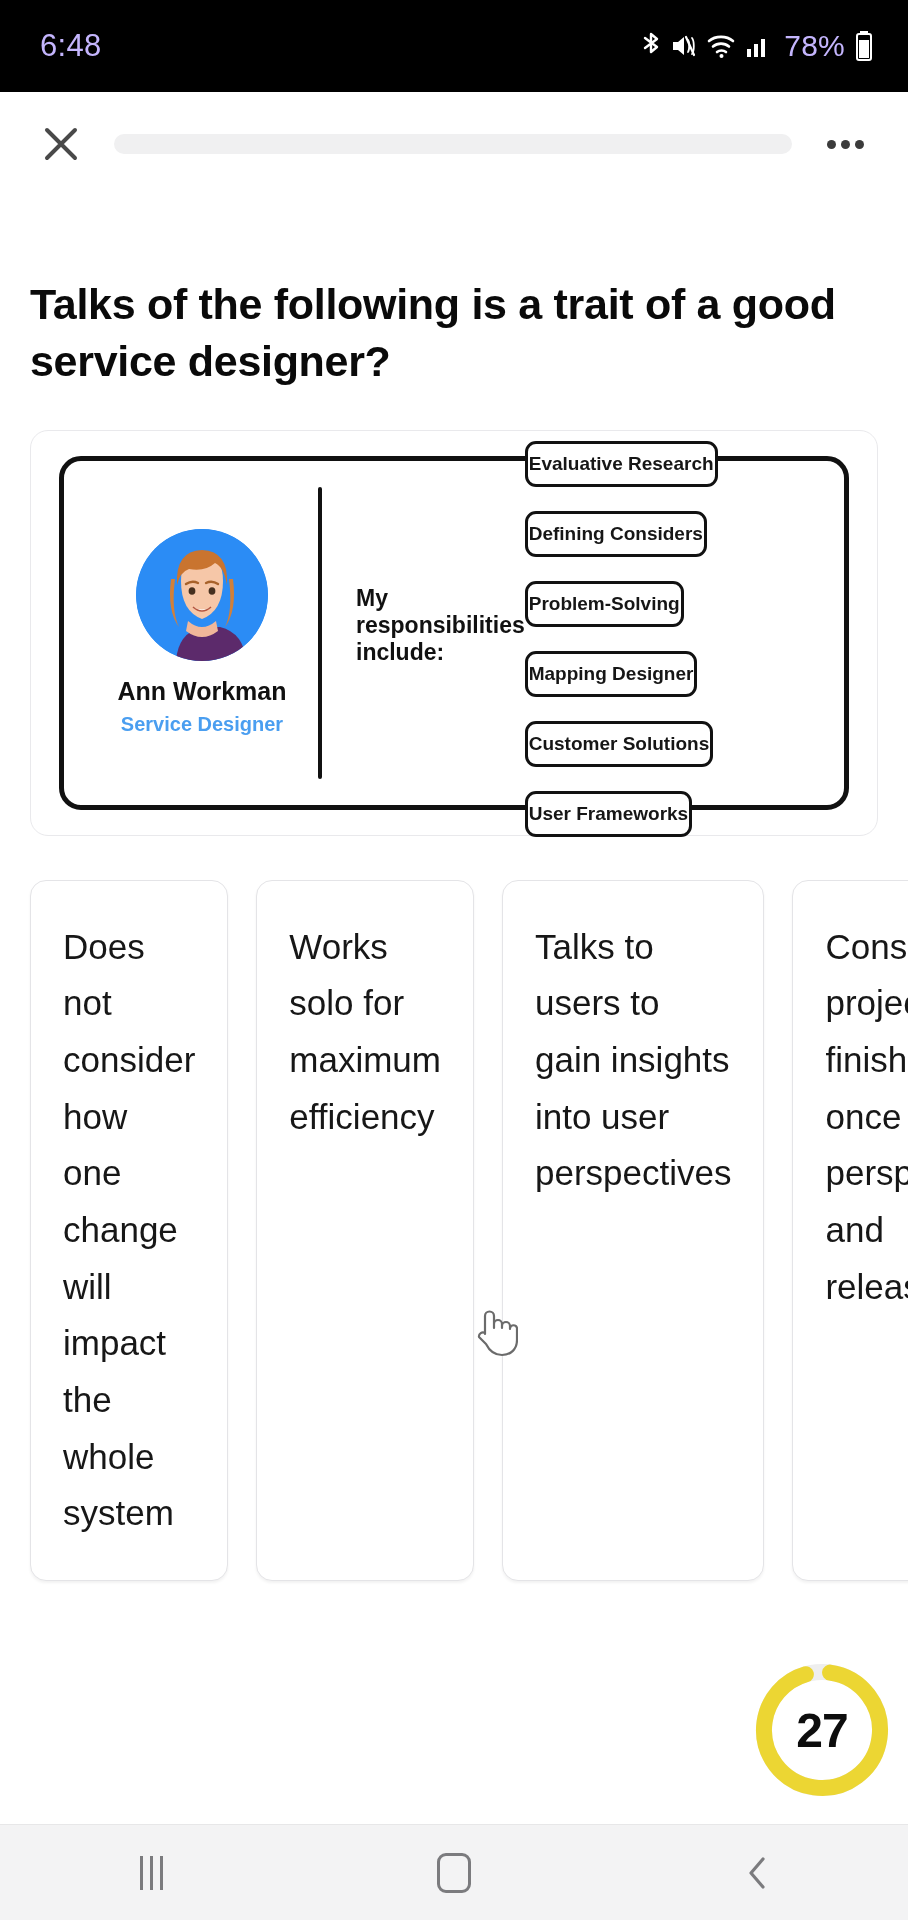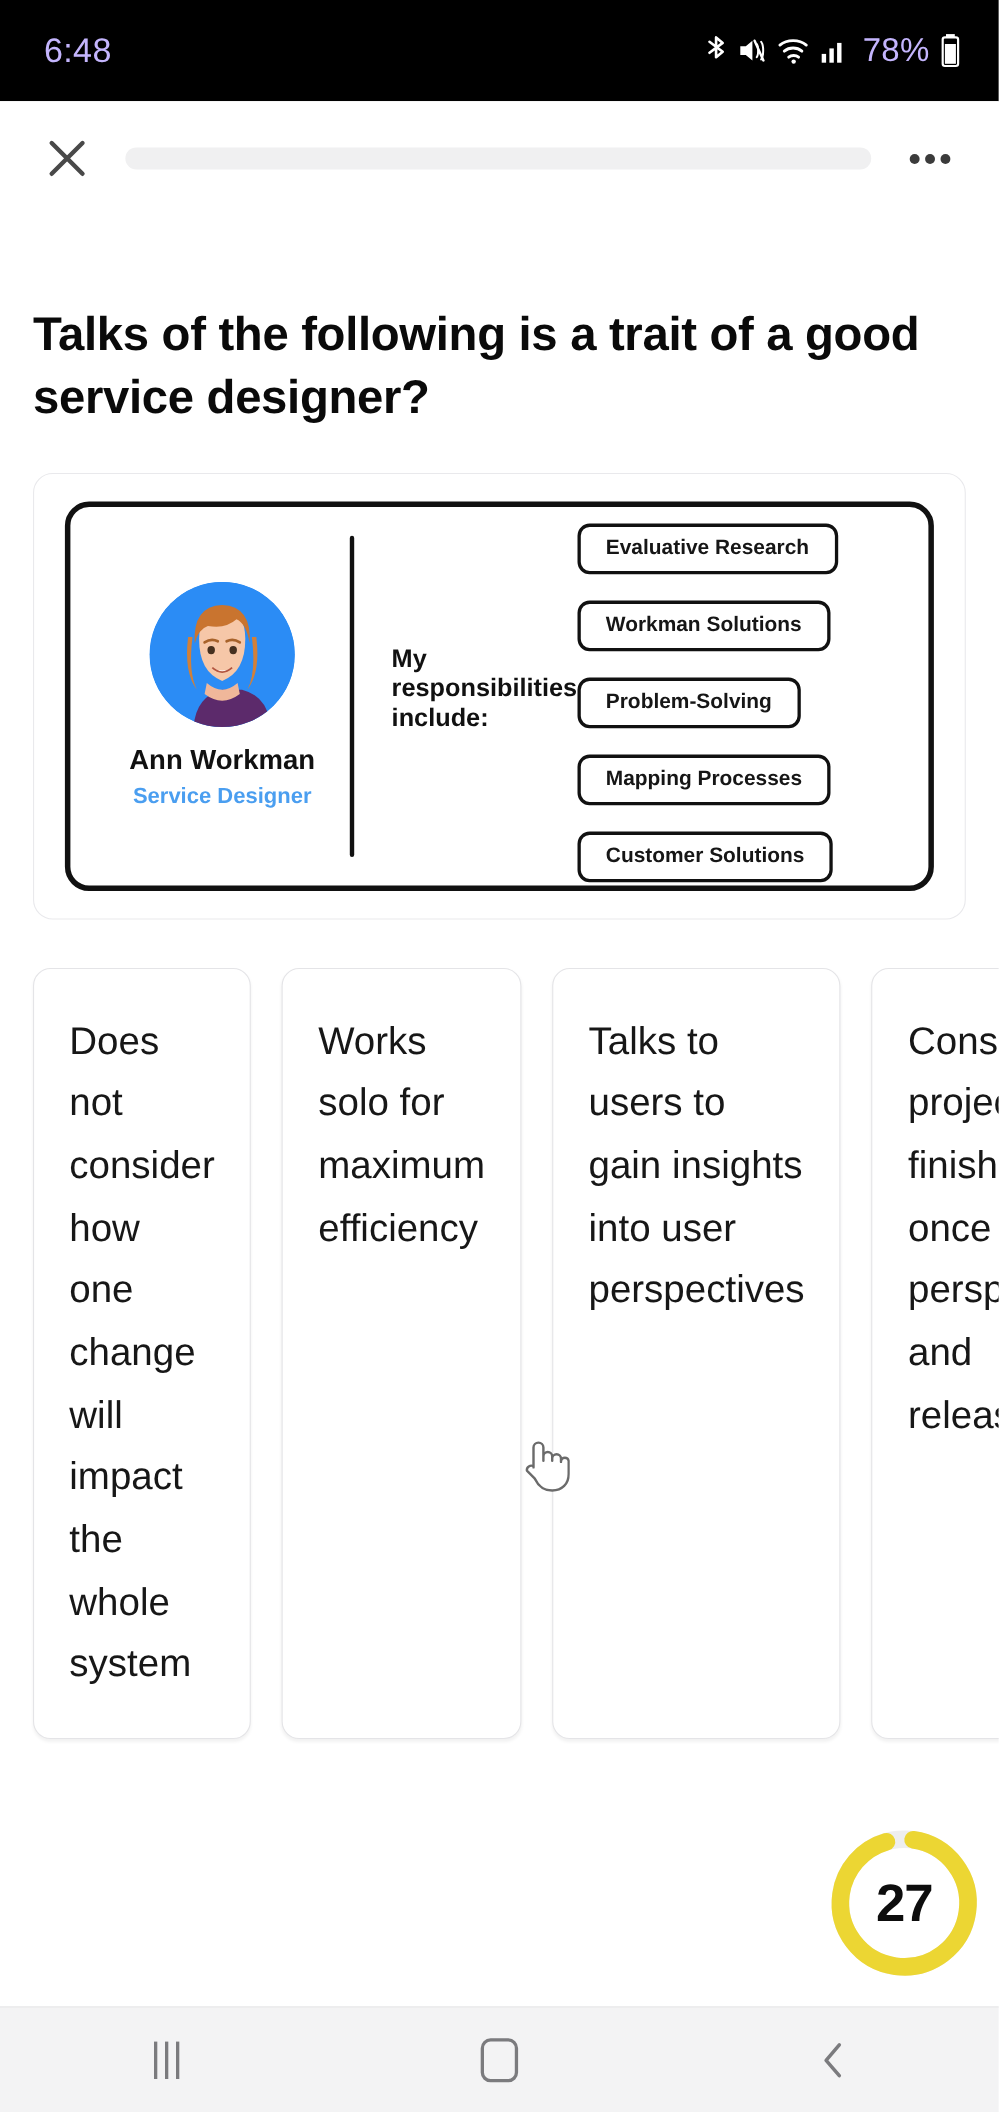--- a/index.html
+++ b/index.html
@@ -67,21 +67,21 @@
   }
   .avatar svg { display: block; }
   .persona-name { margin-top: 16px; font-size: 25px; font-weight: 700; color: #111; }
   .persona-role { margin-top: 7px; font-size: 20px; font-weight: 600; color: #4a9ef0; }
   .persona-divider { width: 4px; align-self: stretch; background: #111; margin: 8px 0 8px 0; flex: 0 0 auto; border-radius: 2px; }
   .persona-right { flex: 1 1 auto; padding-left: 34px; display: flex; flex-direction: row; align-items: flex-start; }
   .resp-title { font-size: 23px; font-weight: 700; color: #111; align-self: center; margin-bottom: 14px; }
   .resp-grid { display: flex; flex-wrap: wrap; gap: 12px 16px; }
   .resp-tag {
     border: 3px solid #111; border-radius: 11px;
-    padding: 9px 23px; font-size: 19px; font-weight: 600; color: #161616;
+    padding: 9px 1px; font-size: 19px; font-weight: 600; color: #161616;
     background: #fff; white-space: nowrap; margin-top: 12px;
   }
 
   
   .answers { margin-top: 44px; display: flex; flex-direction: row; gap: 28px; }
   .answer {
     border: 1px solid #e4e4e7; border-radius: 16px; background: #fff;
     box-shadow: 0 2px 3px rgba(0,0,0,.055);
     padding: 38px 32px;
     font-size: 35px; line-height: 1.62; color: #171717;
@@ -200,24 +200,25 @@
           <div class="persona-name">Ann Workman</div>
           <div class="persona-role">Service Designer</div>
         </div>
 
         <div class="persona-divider"></div>
 
         <div class="persona-right">
           <div class="resp-title">My responsibilities include:</div>
           <div class="resp-grid">
             <span class="resp-tag">Evaluative Research</span>
-            <span class="resp-tag">Workman Solutions</span>
+            <span class="resp-tag">Defining Considers</span>
             <span class="resp-tag">Problem-Solving</span>
-            <span class="resp-tag">Mapping Processes</span>
+            <span class="resp-tag">Mapping Designer</span>
             <span class="resp-tag">Customer Solutions</span>
+            <span class="resp-tag">User Frameworks</span>
           </div>
         </div>
 
       </div>
     </div>
 
     <div class="answers">
       <div class="answer">Does not consider how one change will impact the whole system</div>
       <div class="answer">Works solo for maximum efficiency</div>
       <div class="answer">Talks to users to gain insights into user perspectives</div>

